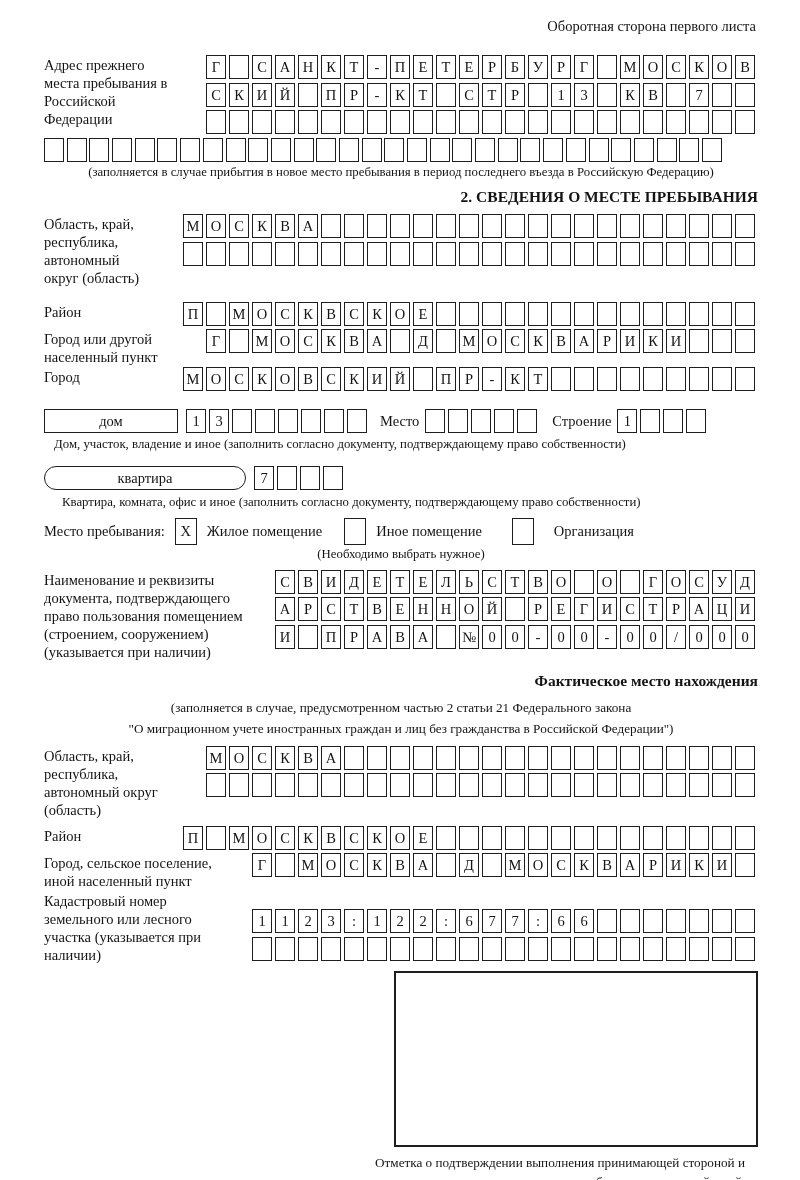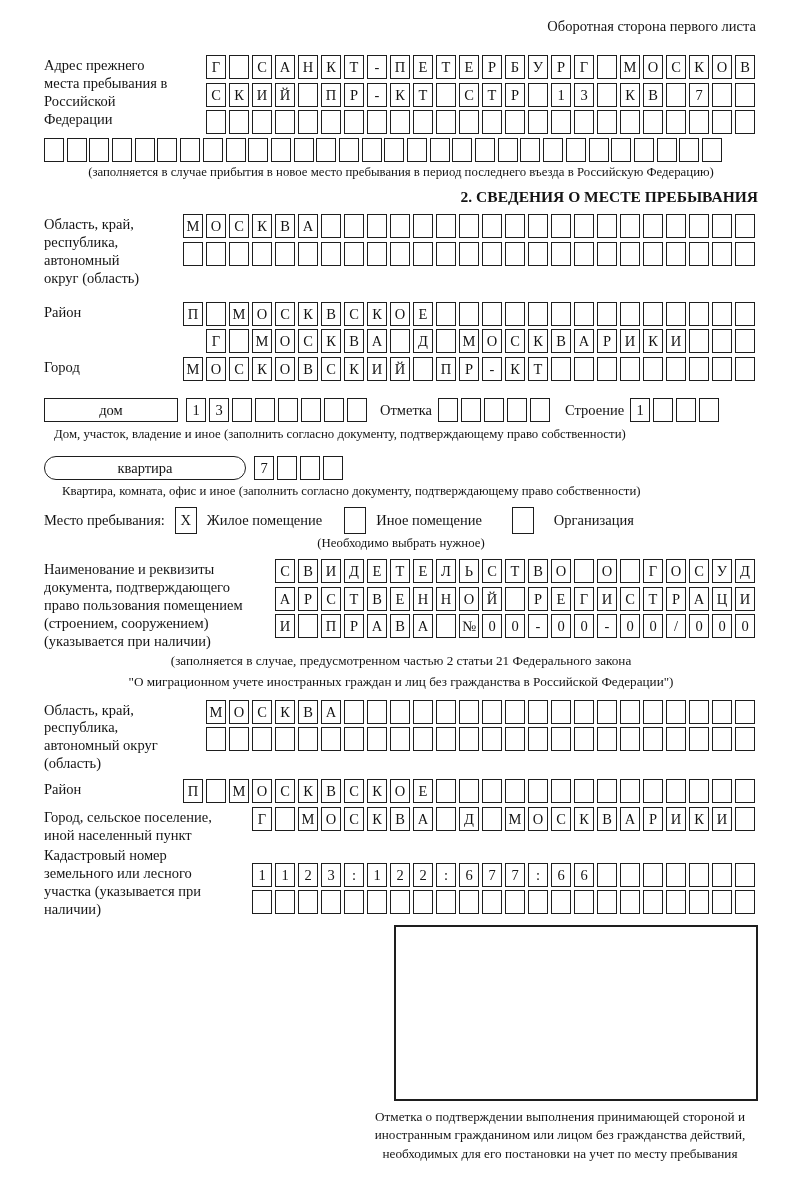--- a/index.html
+++ b/index.html
@@ -254,20 +254,21 @@
           <span class="cell"></span>
           <span class="cell"></span>
           <span class="cell"></span>
           <span class="cell"></span>
           <span class="cell"></span>
         </div>
     </div>
   </div>
 
   <div class="frow">
+    <div class="flabel w130">Город или другой населенный пункт</div>
     <div class="grid">
       <div class="cellrow">
           <span class="cell">Г</span>
           <span class="cell"></span>
           <span class="cell">М</span>
           <span class="cell">О</span>
           <span class="cell">С</span>
           <span class="cell">К</span>
           <span class="cell">В</span>
           <span class="cell">А</span>
@@ -329,21 +330,21 @@
     <div class="cellrow" style="margin-left:8px;">
         <span class="cell">1</span>
         <span class="cell">3</span>
         <span class="cell"></span>
         <span class="cell"></span>
         <span class="cell"></span>
         <span class="cell"></span>
         <span class="cell"></span>
         <span class="cell"></span>
       </div>
-    <div class="lbl-inline" style="margin-left:10px;margin-right:6px;">Отметка</div>
+    <div class="lbl-inline" style="margin-left:10px;margin-right:6px;">Место</div>
     <div class="cellrow">
         <span class="cell"></span>
         <span class="cell"></span>
         <span class="cell"></span>
         <span class="cell"></span>
         <span class="cell"></span>
       </div>
     <div class="lbl-inline" style="margin-left:12px;margin-right:6px;">Строение</div>
     <div class="cellrow">
         <span class="cell">1</span>
@@ -444,20 +445,21 @@
           <span class="cell">0</span>
           <span class="cell">0</span>
           <span class="cell">/</span>
           <span class="cell">0</span>
           <span class="cell">0</span>
           <span class="cell">0</span>
         </div>
     </div>
   </div>
 
+  <div class="sec-title mt10">Фактическое место нахождения</div>
   <div class="fact-note">(заполняется в случае, предусмотренном частью 2 статьи 21 Федерального закона</div>
   <div class="fact-note" style="margin-bottom:8px;">"О миграционном учете иностранных граждан и лиц без гражданства в Российской Федерации")</div>
 
   <div class="frow">
     <div class="flabel w130">Область, край, республика, автономный округ (область)</div>
     <div class="grid">
       <div class="cellrow">
           <span class="cell">М</span>
           <span class="cell">О</span>
           <span class="cell">С</span>

